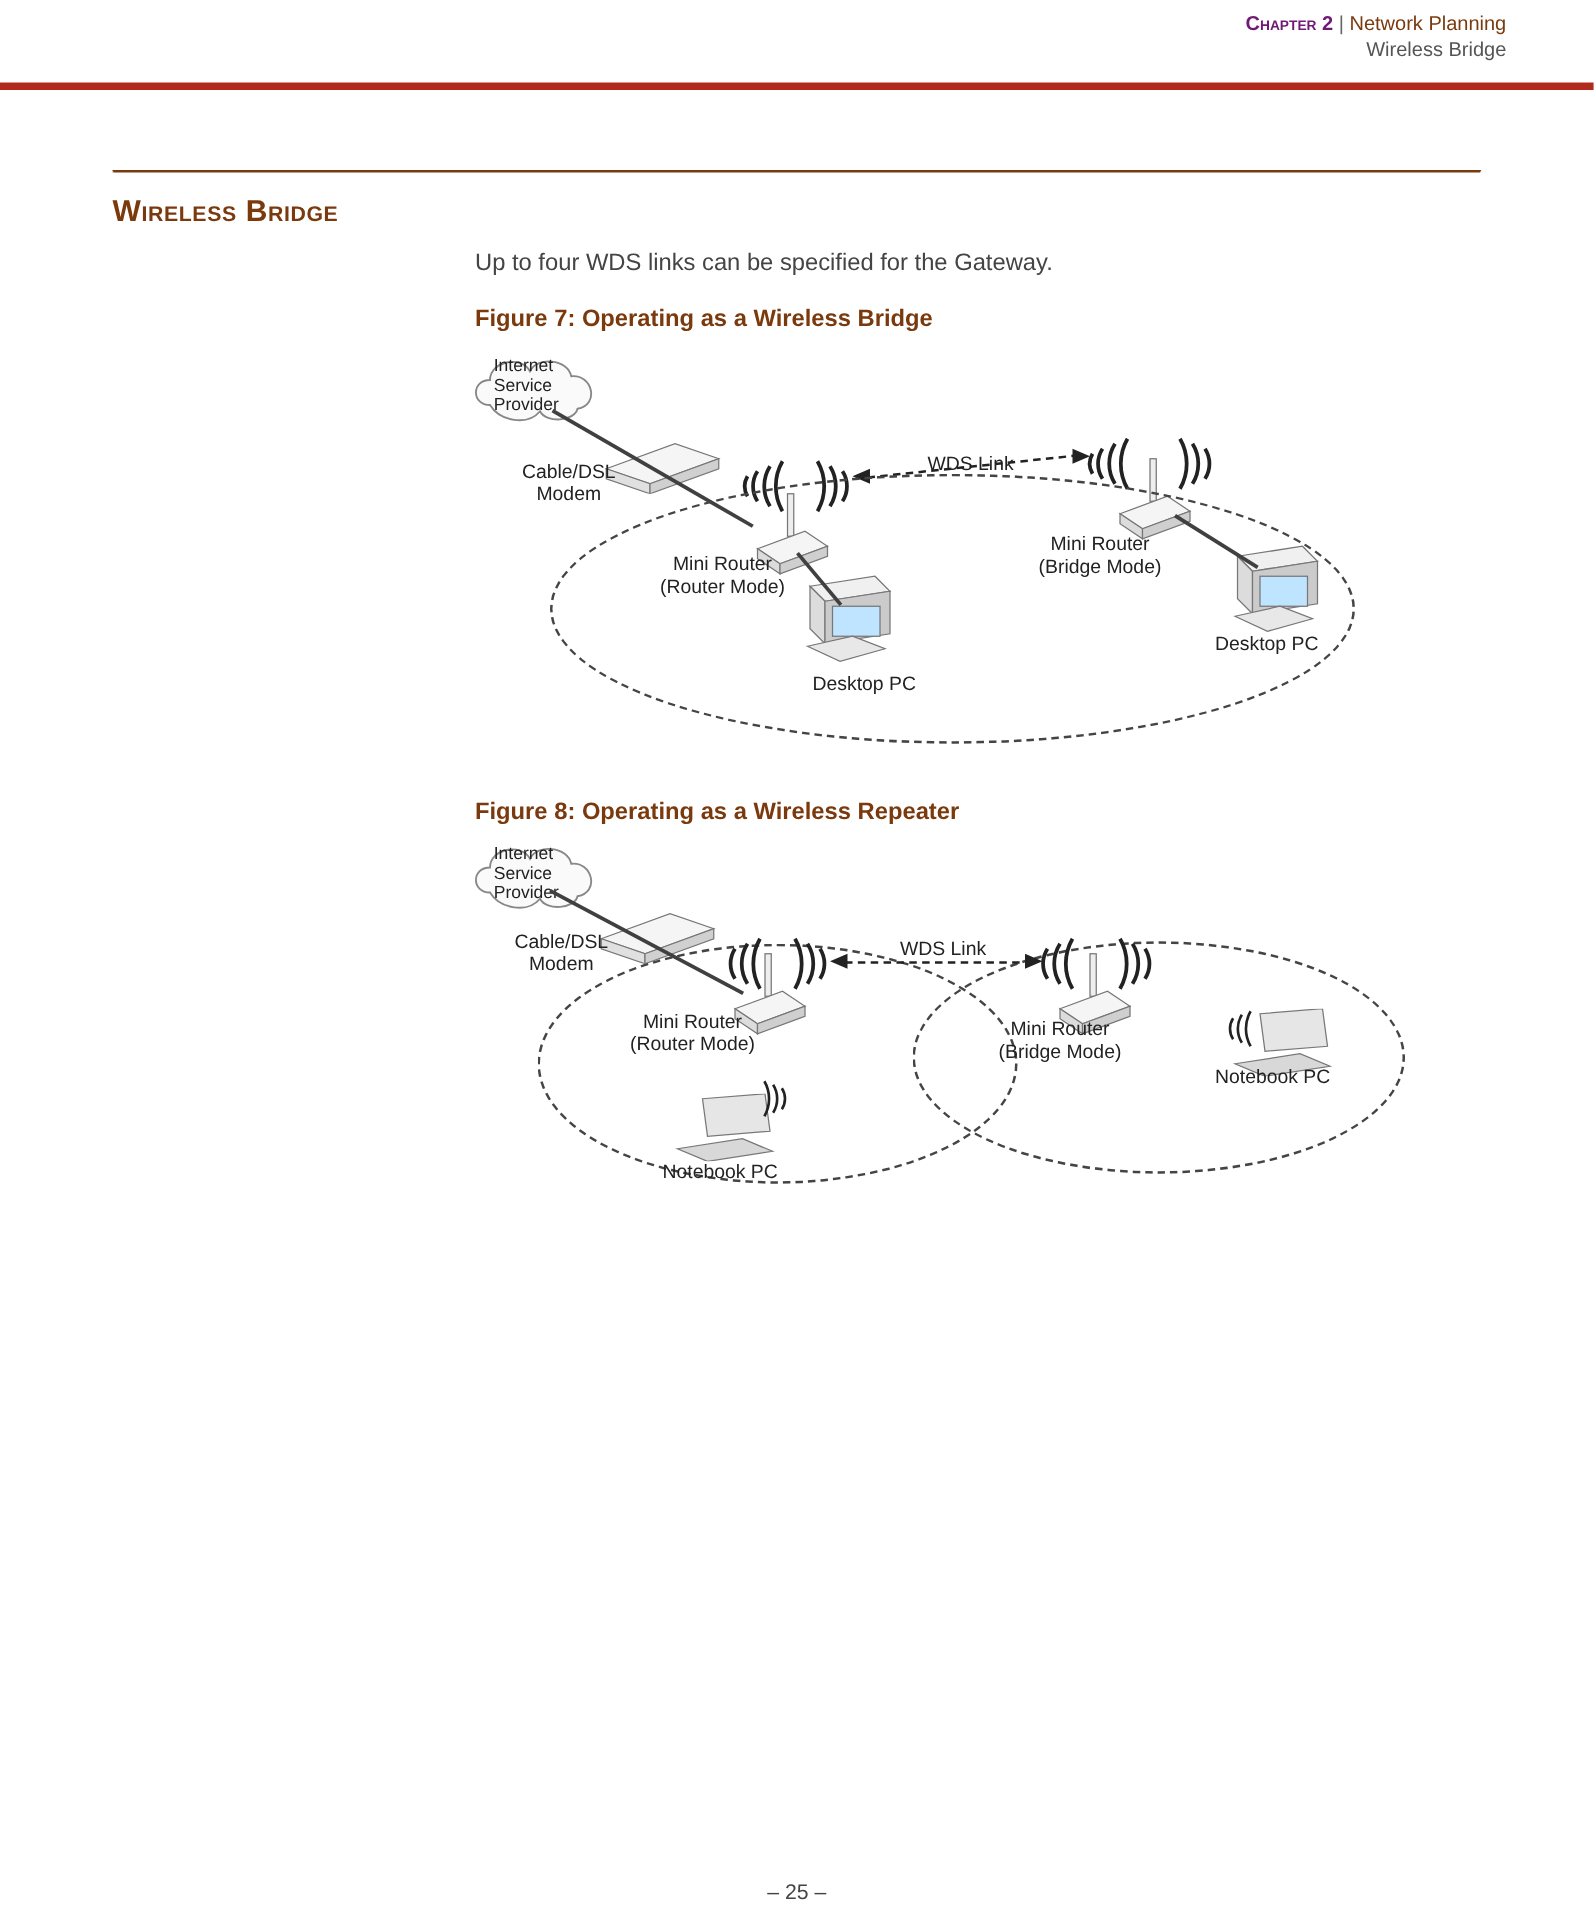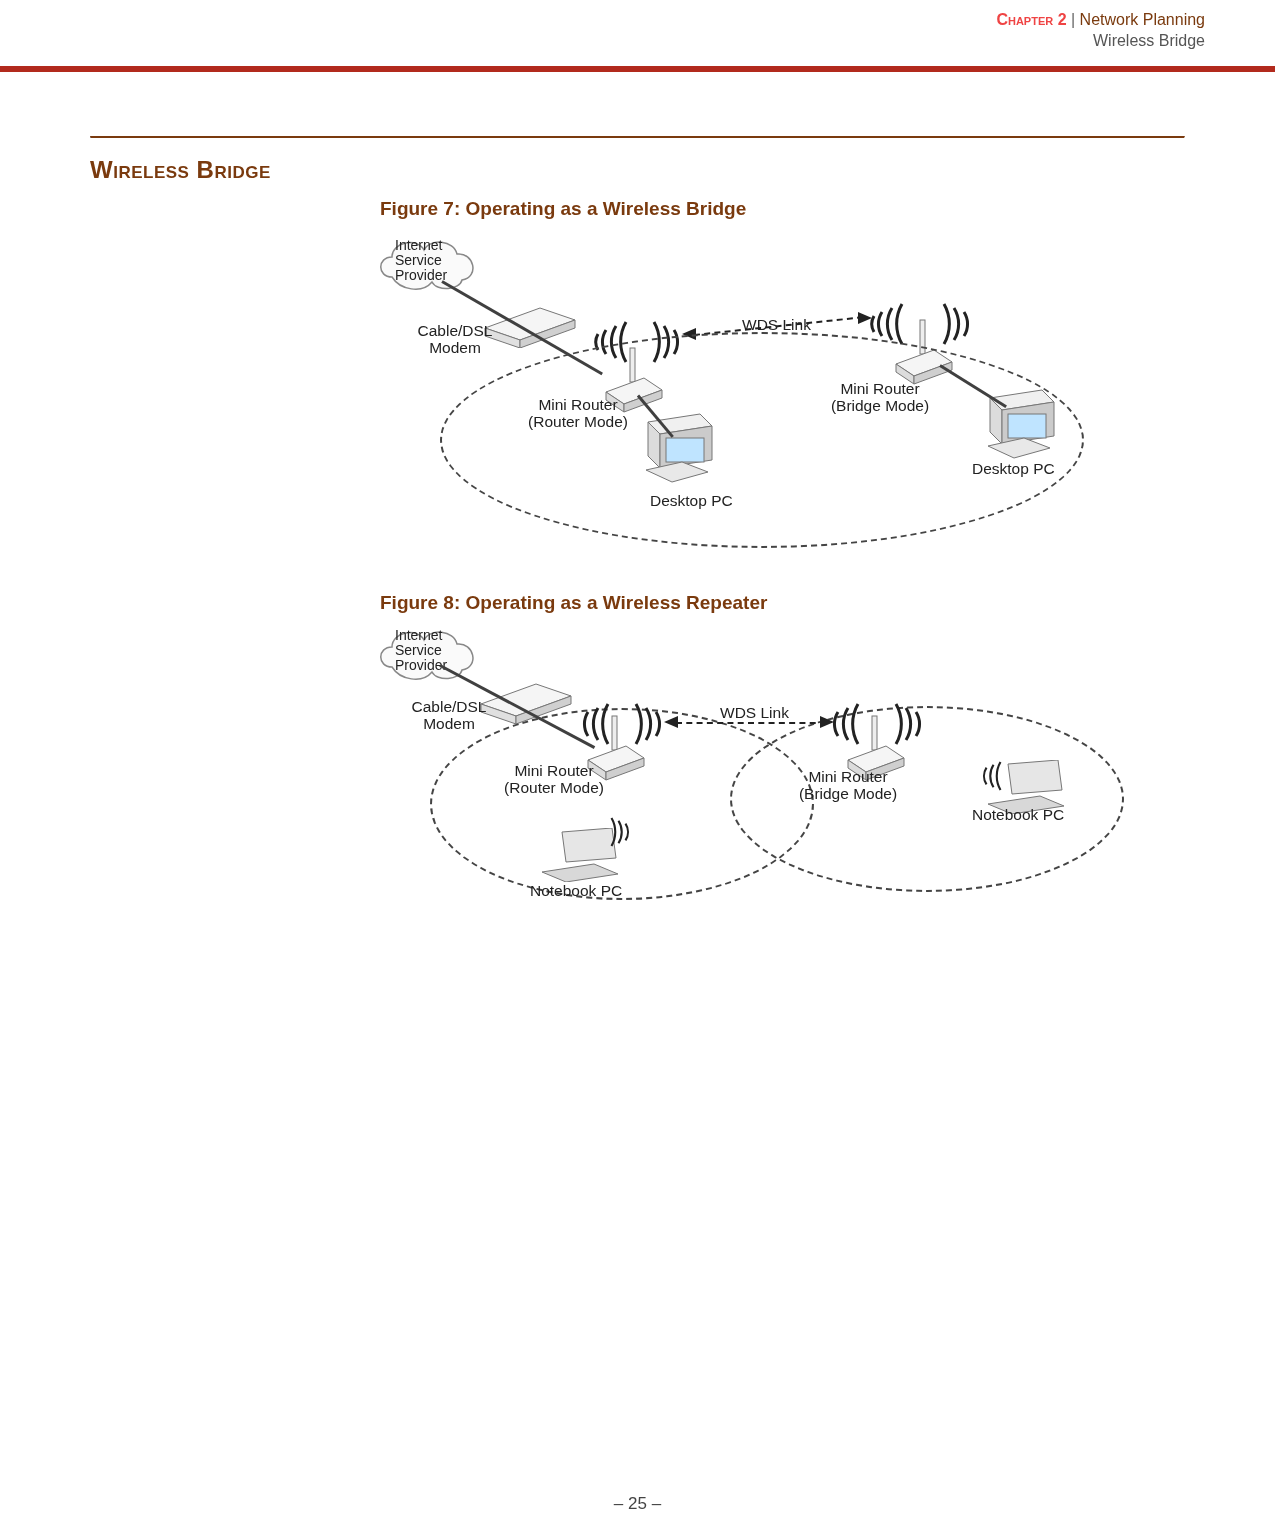--- a/index.html
+++ b/index.html
@@ -13,21 +13,21 @@
       position: relative;
       overflow: hidden;
     }
     .header {
       padding: 10px 70px 8px 0;
       text-align: right;
       font-size: 16px;
       line-height: 1.3;
     }
     .header-line1 { }
-    .header-chapter { color: #ef4444; font-weight: bold; font-variant: small-caps; }
+    .header-chapter { color: #701a75; font-weight: bold; font-variant: small-caps; }
     .header-sep { color: #666; }
     .header-title { color: #7a3a0e; }
     .header-subtitle { color: #555; }
     .red-bar {
       height: 6px;
       background: #b22a1d;
       margin: 6px 0 0 0;
     }
     .rule-brown {
       border-top: 2.5px solid #7a3a0e;
@@ -117,21 +117,21 @@
     }
     .arrowhead.right { border-left: 14px solid #222; }
     .arrowhead.left  { border-right: 14px solid #222; }
     .dashed-ellipse {
       position: absolute;
       border: 2px dashed #444;
       border-radius: 50%;
     }
     .footer {
       position: absolute;
-      bottom: 18px;
+      bottom: 8px;
       left: 0; right: 0;
       text-align: center;
       font-size: 17px;
       color: #444;
     }
   </style>
 </head>
 <body>
 
 <div class="header">
@@ -139,20 +139,21 @@
     <span class="header-chapter">Chapter 2</span><span class="header-sep">  |  </span><span class="header-title">Network Planning</span>
   </div>
   <div class="header-subtitle">Wireless Bridge</div>
 </div>
 <div class="red-bar"></div>
 
 <hr class="rule-brown">
 <div class="section-title">Wireless Bridge</div>
 
 <div class="body-text">
+  <p>Up to four WDS links can be specified for the Gateway.</p>
 </div>
 
 <div class="fig-caption">Figure 7:  Operating as a Wireless Bridge</div>
 <div class="fig-area fig7">
 
   <div class="isp-cloud" style="left:-8px; top:8px;">
     <svg viewBox="0 0 110 60">
         <path d="M20 45 C5 45 5 25 20 25 C20 10 45 5 52 18 C58 6 82 8 85 22 C102 20 108 45 90 48 C88 58 65 60 60 50 C50 62 28 58 20 45 Z" fill="#fafafa" stroke="#888" stroke-width="1.5"></path>
       </svg>
   </div>

